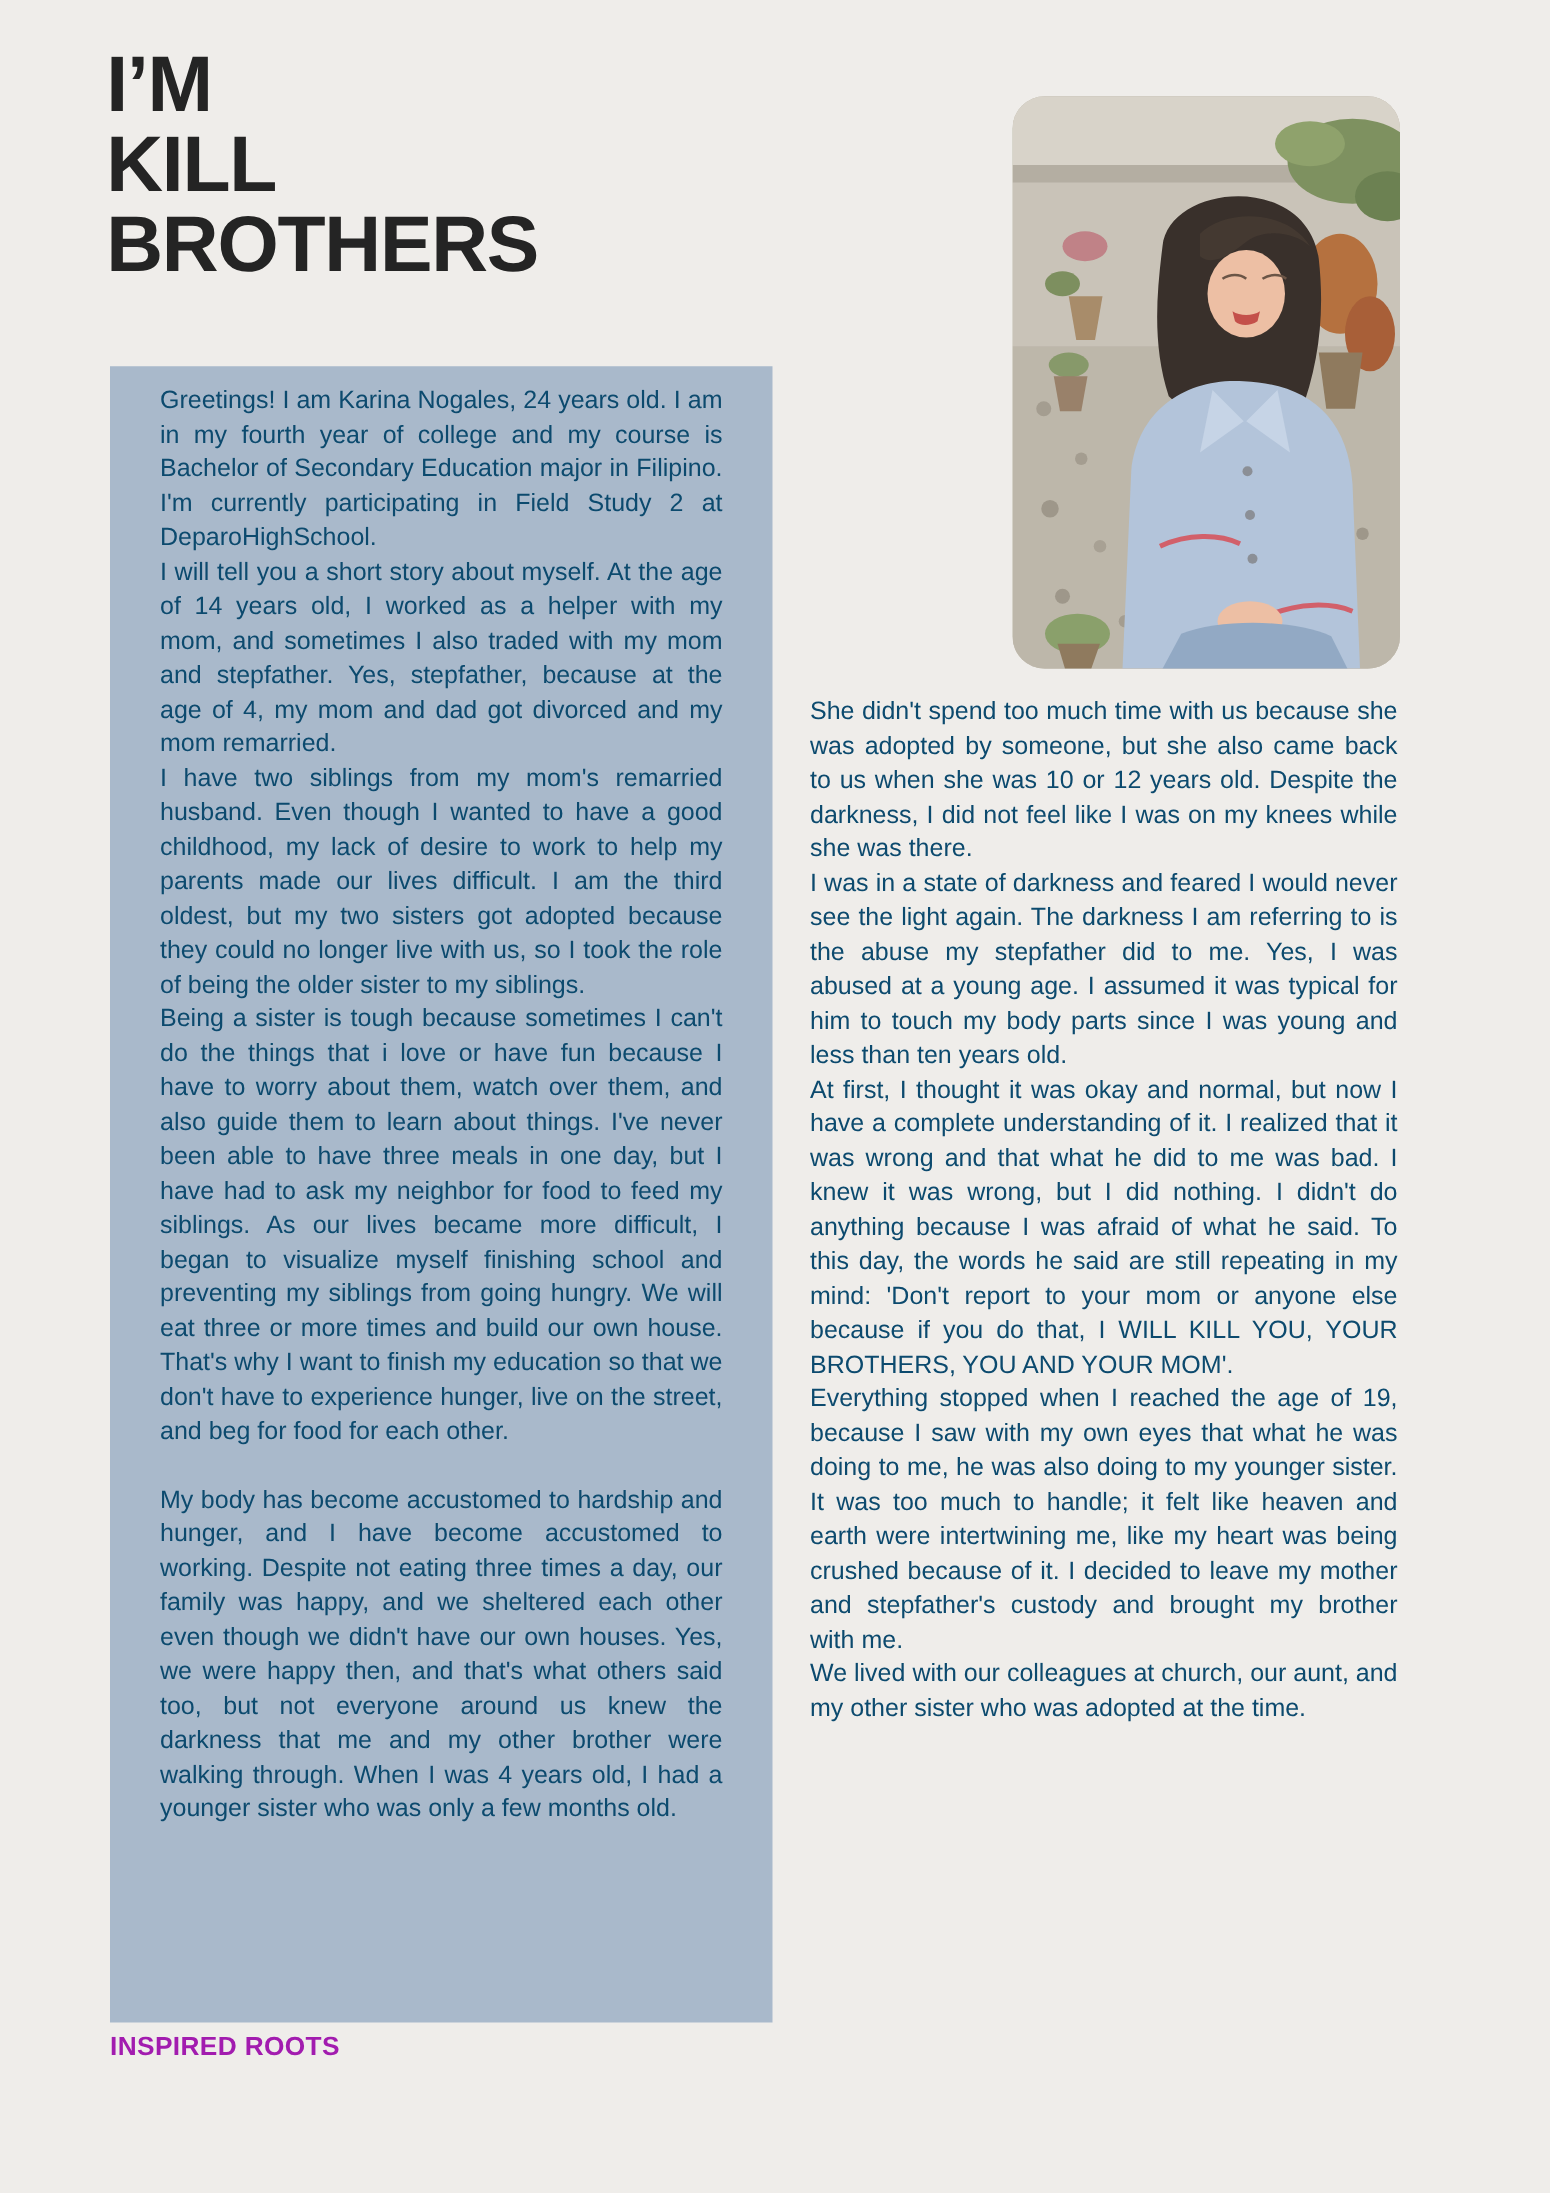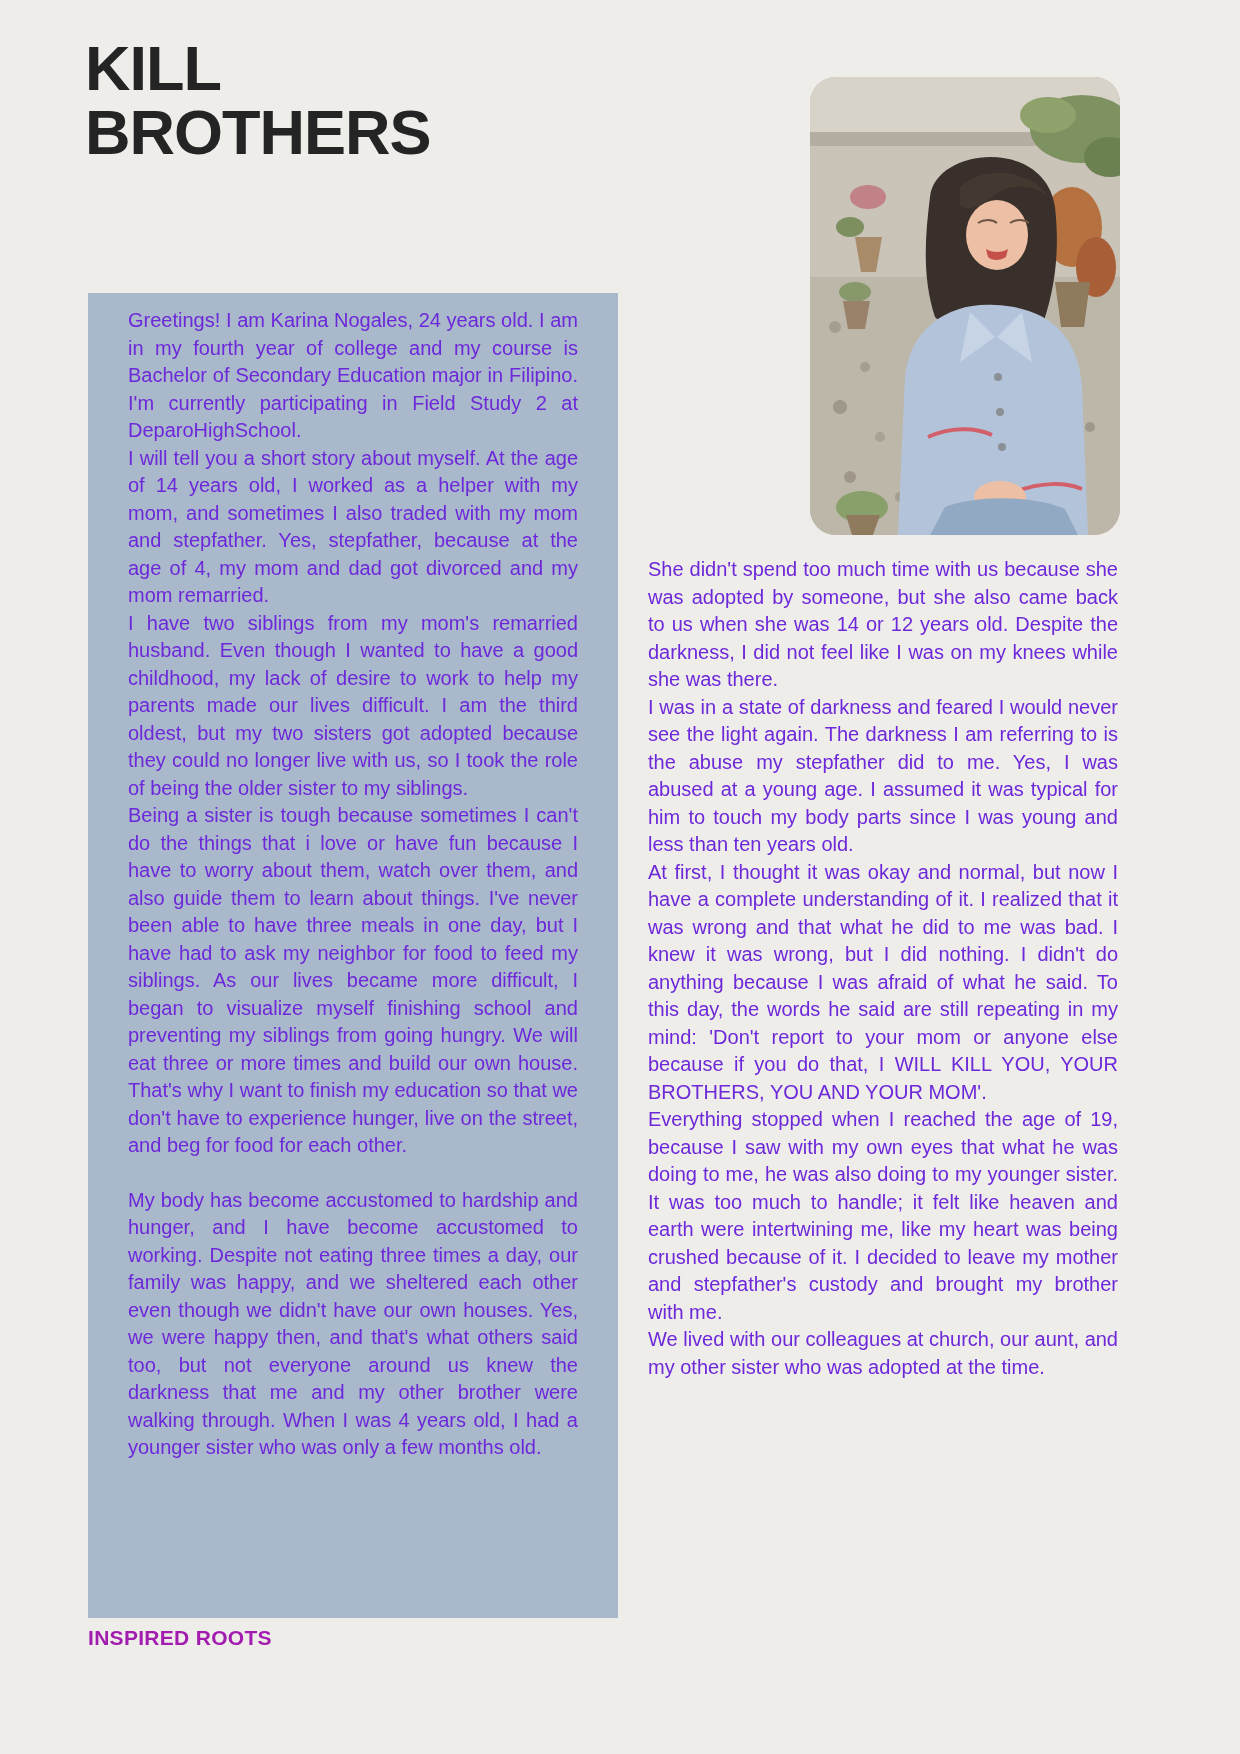--- a/index.html
+++ b/index.html
@@ -21,39 +21,40 @@
     border-radius:26px;overflow:hidden;background:#c9c3b8;
   }
   .photo svg{display:block;width:100%;height:100%;}
 
   .panel{
     position:absolute;left:88px;top:293px;width:530px;height:1325px;
     background:#a9b9cb;box-sizing:border-box;
     padding:14px 40px 0 40px;overflow:hidden;
   }
 
-  .bodytext{font-size:20px;line-height:27.5px;color:#6d28d9;}
+  .bodytext{font-size:20px;line-height:27.5px;color:#0c4a6e;}
   .bodytext p{margin:0;text-align:justify;}
   .gap{height:27px;}
 
   .rightcol{
     position:absolute;left:648px;top:556px;width:470px;
   }
 
   .footer{
     position:absolute;left:88px;top:1626px;
     font-size:21px;font-weight:bold;color:#a21caf;letter-spacing:0.3px;
   }
 </style>
 </head>
 <body>
 
 <div class="page">
 
   <div class="title">
+    <div>I’M</div>
     <div>KILL</div>
     <div>BROTHERS</div>
   </div>
 
   <div class="photo" role="img" aria-label="Young woman with shoulder-length dark hair looking down and smiling, wearing a light blue button-up shirt with red piping trim, hands clasped on her lap, seated outdoors in a garden with a concrete wall, gravel and potted plants">
     <svg viewBox="0 0 310 458" preserveAspectRatio="none">
 
       <rect x="0" y="0" width="310" height="458" fill="#c9c3b8"></rect>
       <rect x="0" y="0" width="310" height="60" fill="#d8d3c9"></rect>
       <rect x="0" y="55" width="310" height="14" fill="#b4aea2"></rect>
@@ -121,21 +122,21 @@
         </div>
       <div class="gap"></div>
       <div>
           <p>My body has become accustomed to hardship and hunger, and I have become accustomed to working. Despite not eating three times a day, our family was happy, and we sheltered each other even though we didn't have our own houses. Yes, we were happy then, and that's what others said too, but not everyone around us knew the darkness that me and my other brother were walking through. When I was 4 years old, I had a younger sister who was only a few months old.</p>
         </div>
     </div>
   </div>
 
   <div class="rightcol bodytext">
     <div>
-        <p>She didn't spend too much time with us because she was adopted by someone, but she also came back to us when she was 14 or 12 years old. Despite the darkness, I did not feel like I was on my knees while she was there.</p>
+        <p>She didn't spend too much time with us because she was adopted by someone, but she also came back to us when she was 10 or 12 years old. Despite the darkness, I did not feel like I was on my knees while she was there.</p>
         <p>I was in a state of darkness and feared I would never see the light again. The darkness I am referring to is the abuse my stepfather did to me. Yes, I was abused at a young age. I assumed it was typical for him to touch my body parts since I was young and less than ten years old.</p>
         <p>At first, I thought it was okay and normal, but now I have a complete understanding of it. I realized that it was wrong and that what he did to me was bad. I knew it was wrong, but I did nothing. I didn't do anything because I was afraid of what he said. To this day, the words he said are still repeating in my mind: 'Don't report to your mom or anyone else because if you do that, I WILL KILL YOU, YOUR BROTHERS, YOU AND YOUR MOM'.</p>
         <p>Everything stopped when I reached the age of 19, because I saw with my own eyes that what he was doing to me, he was also doing to my younger sister. It was too much to handle; it felt like heaven and earth were intertwining me, like my heart was being crushed because of it. I decided to leave my mother and stepfather's custody and brought my brother with me.</p>
         <p>We lived with our colleagues at church, our aunt, and my other sister who was adopted at the time.</p>
       </div>
   </div>
 
   <div class="footer">INSPIRED ROOTS</div>
 
 </div>

